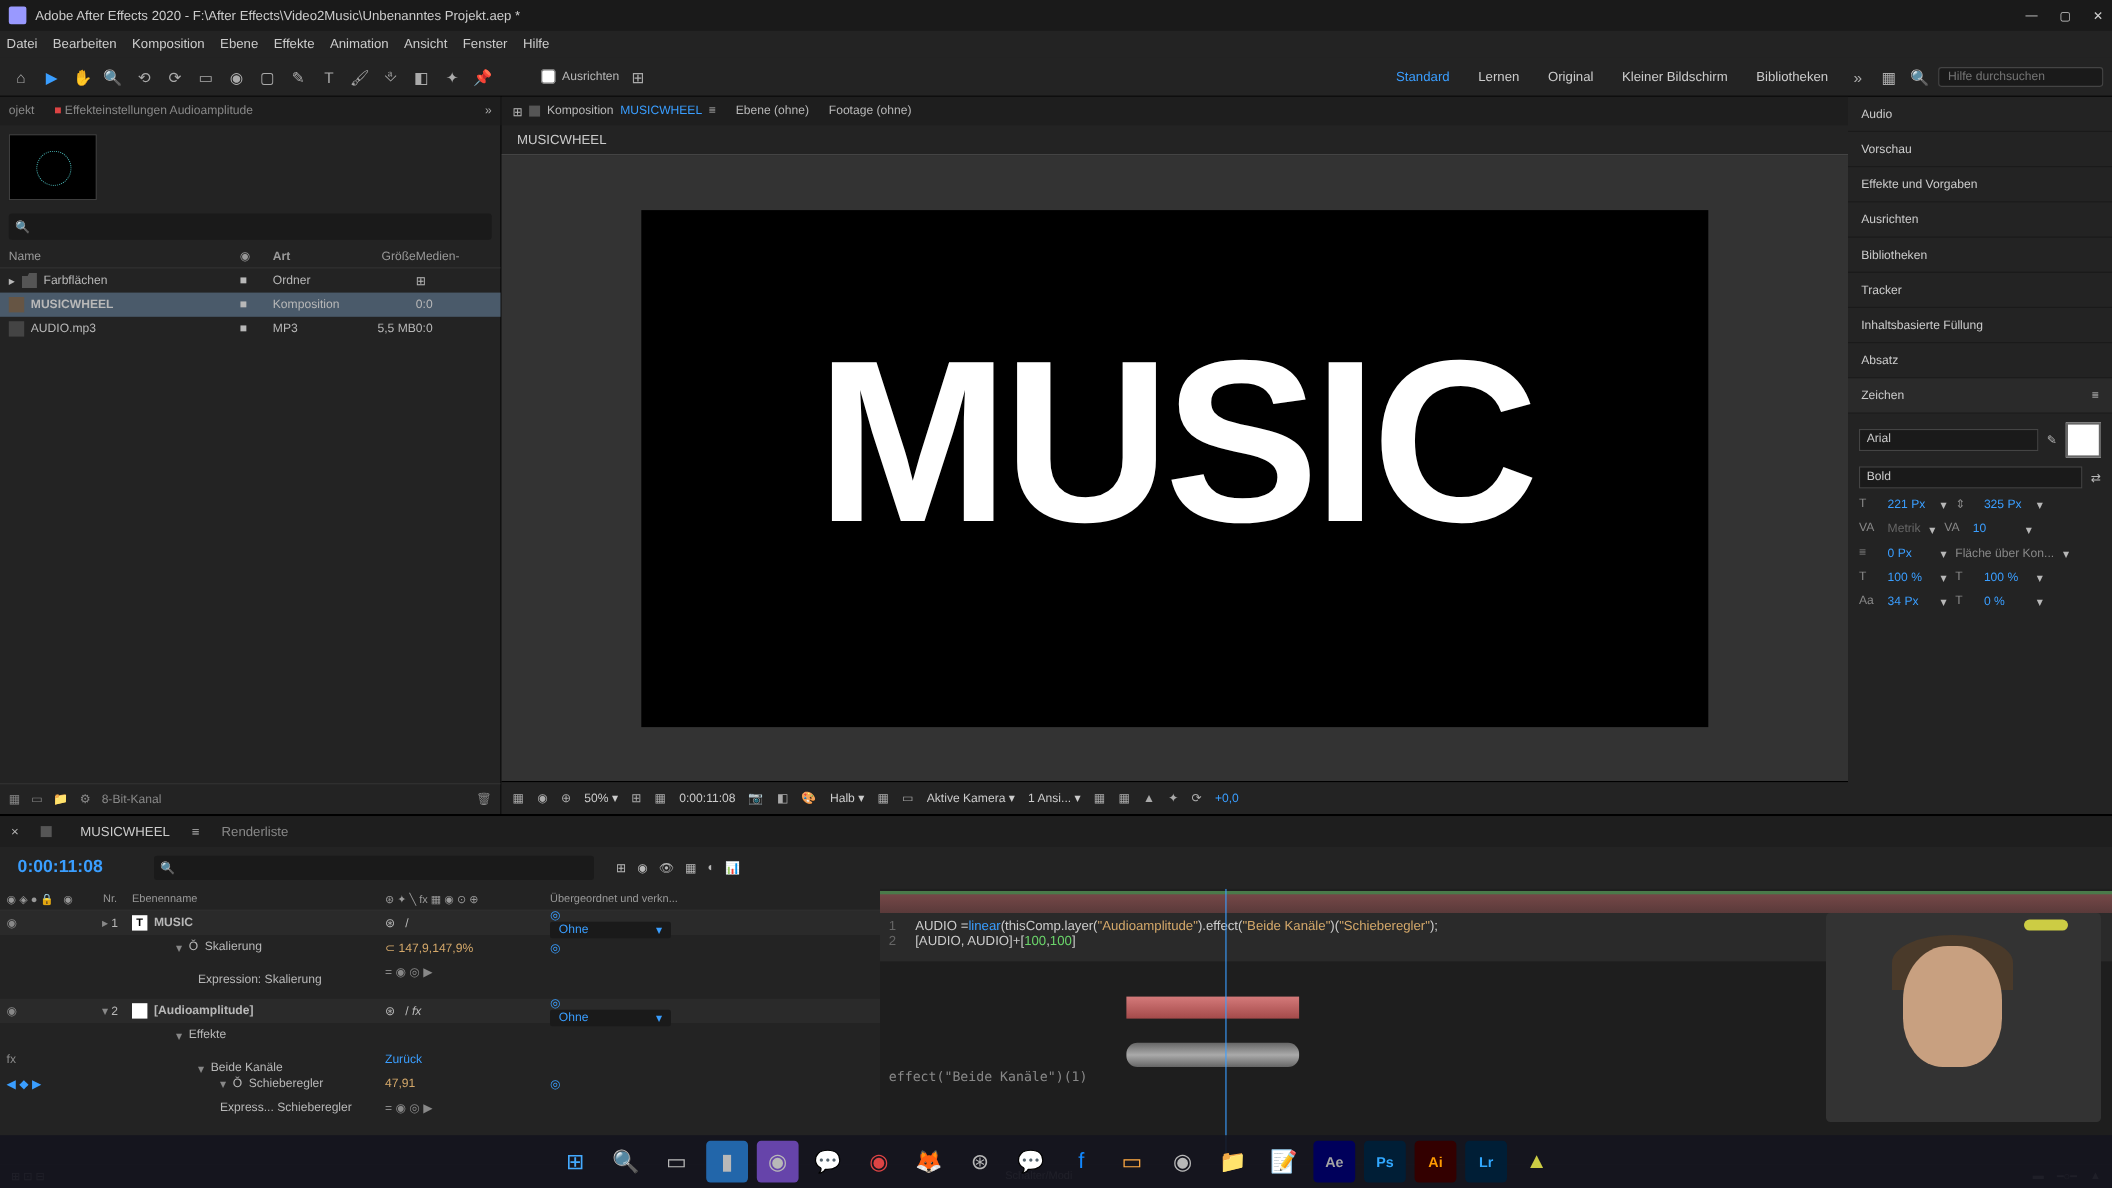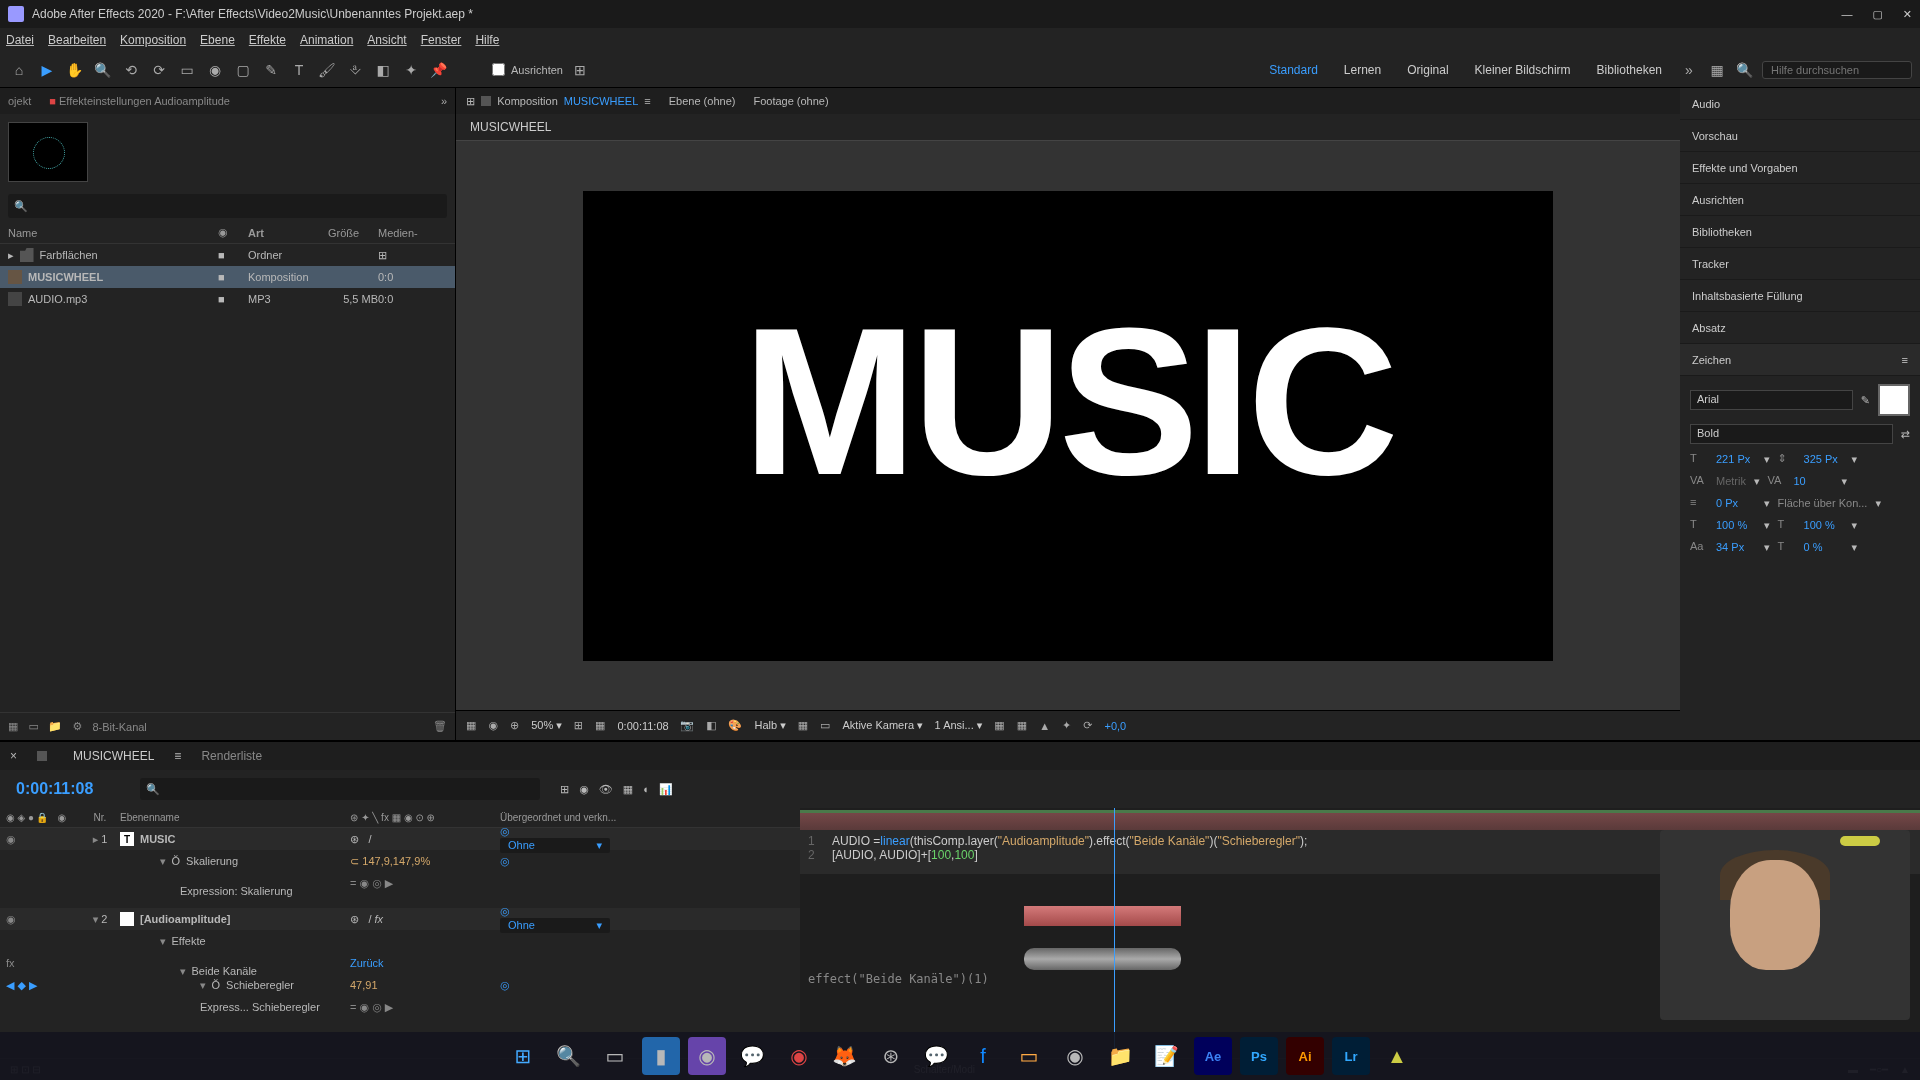--- a/index.html
+++ b/index.html
@@ -2,21 +2,21 @@
 <html><head>
 <meta charset="utf-8">
 <style>
 * { margin:0; padding:0; box-sizing:border-box; font-family:'Segoe UI',Arial,sans-serif; }
 body { background:#1e1e1e; color:#b8b8b8; font-size:11px; width:1920px; height:1080px; overflow:hidden; position:relative; }
 .titlebar { height:28px; background:#1a1a1a; display:flex; align-items:center; padding:0 8px; }
 .titlebar .logo { width:16px; height:16px; background:#9999ff; border-radius:2px; margin-right:8px; }
 .titlebar .title { flex:1; color:#ccc; font-size:12px; }
 .titlebar .winbtns { display:flex; gap:20px; }
 .titlebar .winbtns span { color:#ccc; cursor:pointer; }
-.menubar { height:24px; background:#232323; display:flex; align-items:center; padding:0 6px; gap:14px; font-size:12px;text-decoration:underline; }
+.menubar { height:24px; background:#232323; display:flex; align-items:center; padding:0 6px; gap:14px; font-size:12px; }
 .menubar span { color:#ccc; cursor:pointer; }
 .toolbar { height:36px; background:#232323; display:flex; align-items:center; padding:0 8px; gap:6px; border-bottom:1px solid #000; }
 .tool-icon { width:22px; height:22px; display:flex; align-items:center; justify-content:center; color:#aaa; font-size:14px; }
 .tool-icon.blue { color:#3a9eff; }
 .toolbar .flex { flex:1; }
 .toolbar .ws { color:#ccc; padding:0 10px; cursor:pointer; font-size:12px; }
 .toolbar .ws.active { color:#3a9eff; }
 .toolbar .search { background:#1a1a1a; border:1px solid #444; border-radius:3px; padding:2px 8px; color:#888; width:150px; font-size:11px; }
 .main { display:flex; height:calc(100% - 88px - 340px); }
 .left-panel { width:456px; background:#232323; display:flex; flex-direction:column; border-right:1px solid #000; }
@@ -27,21 +27,21 @@
 .proj-header { display:flex; padding:8px; gap:10px; }
 .proj-thumb { width:80px; height:60px; background:#000; border:1px solid #444; position:relative; }
 .proj-thumb .circle { position:absolute; left:24px; top:14px; width:32px; height:32px; border:1px dotted #4aa; border-radius:50%; }
 .proj-info { color:#ccc; font-size:11px; line-height:1.5; }
 .proj-info b { font-weight:bold; }
 .proj-search { margin:4px 8px; height:24px; background:#1a1a1a; border-radius:3px; display:flex; align-items:center; padding:0 6px; }
 .proj-cols { height:22px; display:flex; align-items:center; padding:0 8px; border-bottom:1px solid #333; font-size:11px; color:#999; }
 .proj-cols .c1 { width:210px; }
 .proj-cols .c2 { width:30px; }
 .proj-cols .c3 { width:80px;font-weight:bold; }
-.proj-cols .c4 { width:50px; text-align:left; }
+.proj-cols .c4 { width:50px; text-align:right; }
 .proj-cols .c5 { width:50px; }
 .proj-row { height:22px; display:flex; align-items:center; padding:0 8px; font-size:11px; }
 .proj-row.sel { background:#4a5a6a; }
 .proj-row .c1 { width:210px; display:flex; align-items:center; gap:6px; }
 .proj-row .c2 { width:30px; }
 .proj-row .c3 { width:80px; }
 .proj-row .c4 { width:50px; text-align:right; }
 .proj-row .c5 { width:50px; }
 .proj-row .ico { width:14px; height:14px; }
 .folder-ico { background:#555; clip-path:polygon(0 20%,40% 20%,50% 0,100% 0,100% 100%,0 100%); }
@@ -511,18 +511,18 @@
   <div class="tb" style="color:#2d5">💬</div>
   <div class="tb" style="color:#d44">◉</div>
   <div class="tb" style="color:#f82">🦊</div>
   <div class="tb">⊛</div>
   <div class="tb" style="color:#a4f">💬</div>
   <div class="tb" style="color:#18f">f</div>
   <div class="tb" style="color:#fa4">▭</div>
   <div class="tb">◉</div>
   <div class="tb" style="color:#fc6">📁</div>
   <div class="tb" style="color:#4af">📝</div>
-  <div class="tb" style="background:#00005b;color:#3b82f6;font-size:13px;font-weight:bold">Ae</div>
+  <div class="tb" style="background:#00005b;color:#a3a3a3;font-size:13px;font-weight:bold">Ae</div>
   <div class="tb" style="background:#001e36;color:#31a8ff;font-size:13px;font-weight:bold">Ps</div>
   <div class="tb" style="background:#330000;color:#ff9a00;font-size:13px;font-weight:bold">Ai</div>
   <div class="tb" style="background:#001e36;color:#31a8ff;font-size:13px;font-weight:bold">Lr</div>
   <div class="tb" style="color:#cc4">▲</div>
 </div>
 
 </body></html>

